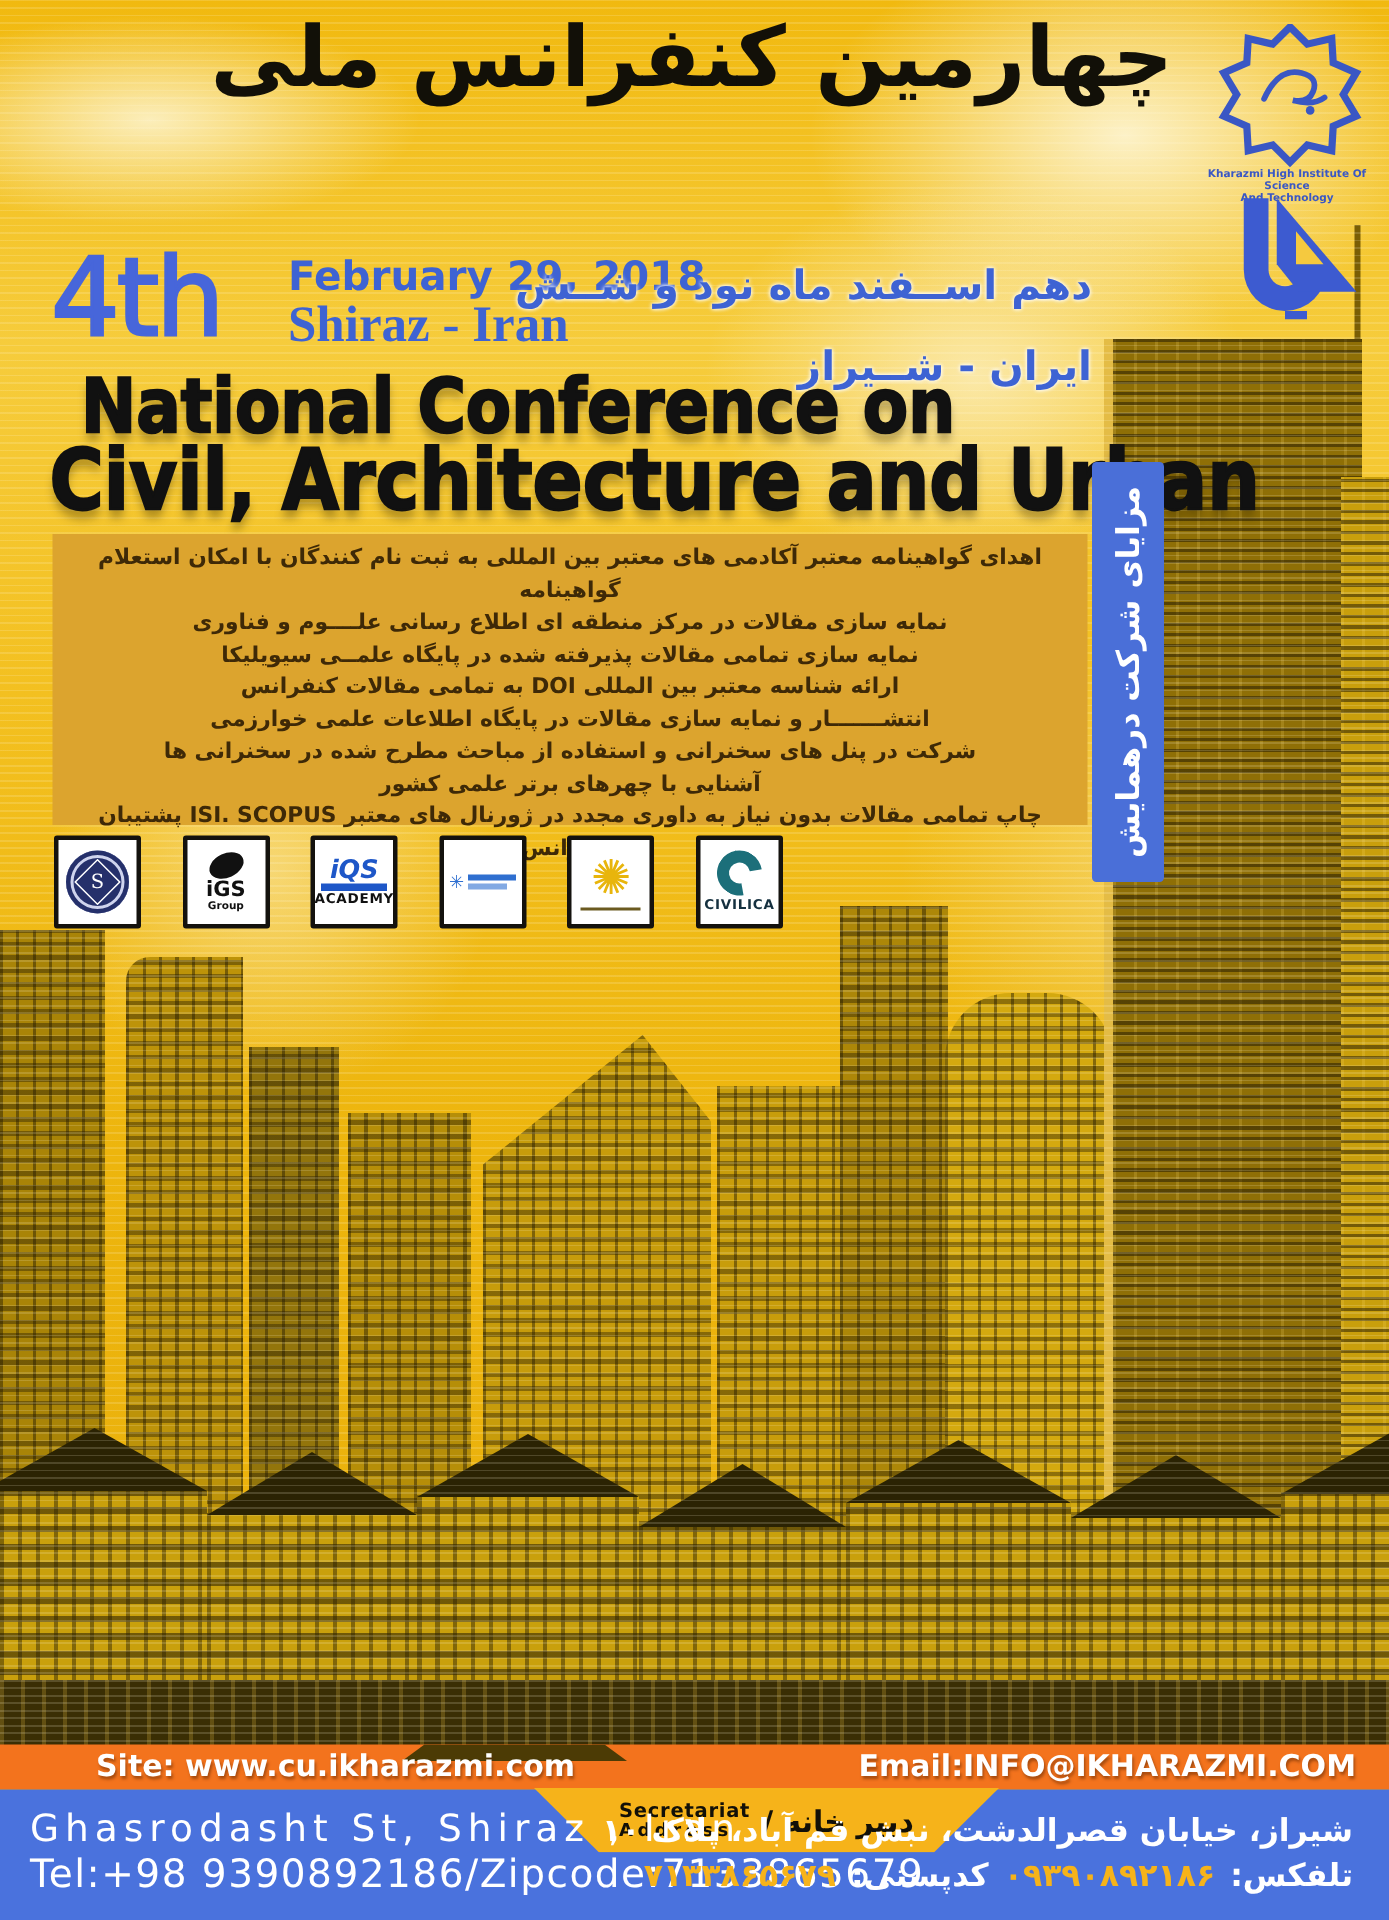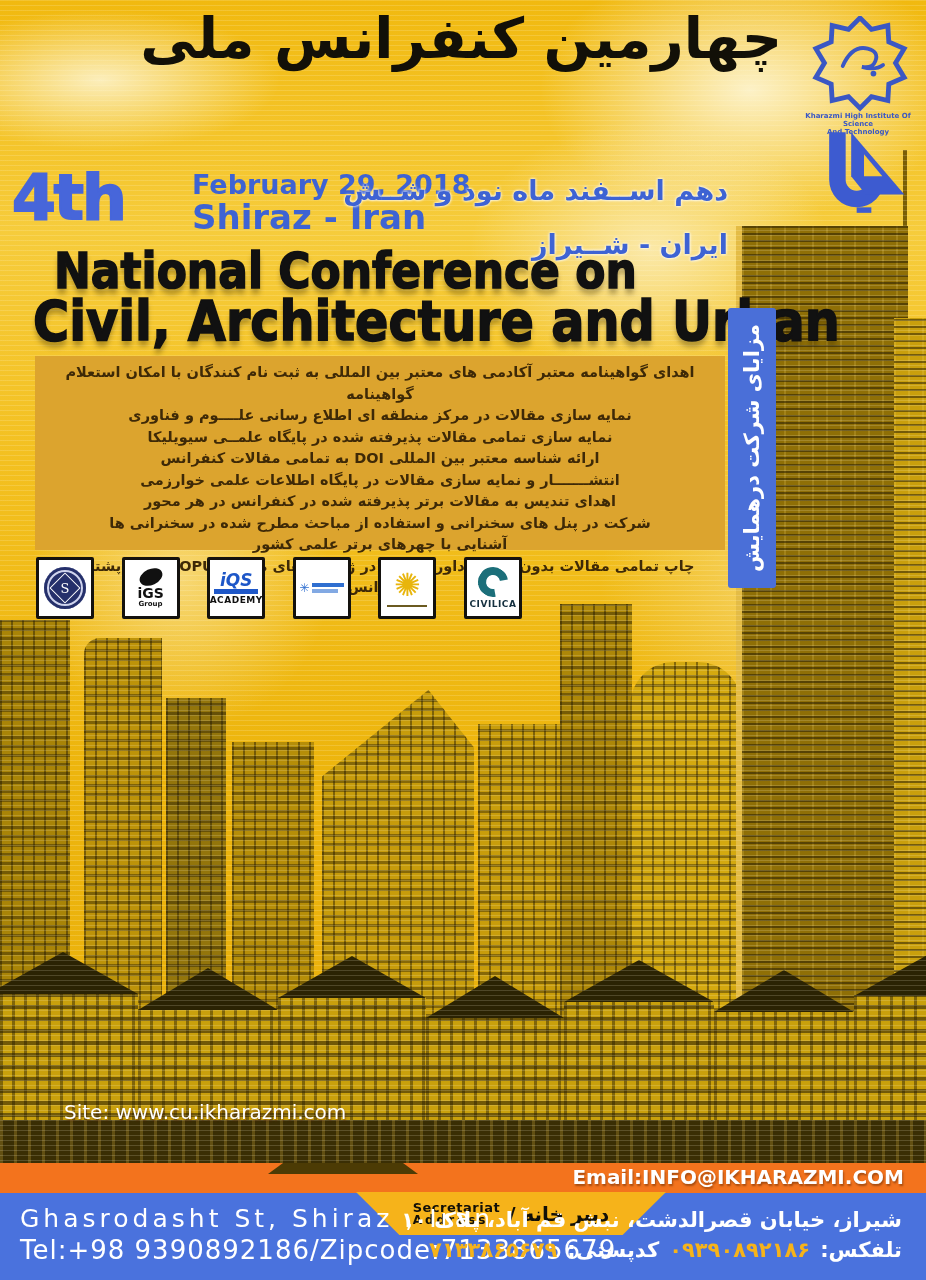--- a/index.html
+++ b/index.html
@@ -36,25 +36,25 @@
       repeating-linear-gradient(90deg,rgba(40,30,3,.45) 0 3px,transparent 3px 12px);}
   .frow{position:absolute;left:-12px;top:952px;width:960px;height:214px;display:flex;align-items:flex-end;gap:0;}
   
   .scan{position:absolute;inset:0;z-index:6;pointer-events:none;
     background:repeating-linear-gradient(180deg,rgba(255,248,222,.17) 0 1px,rgba(0,0,0,0) 1px 5px);}
   
   .content{position:absolute;inset:0;z-index:10;}
   .title-fa{position:absolute;left:30px;top:6px;width:752px;color:#121008;font-weight:bold;direction:rtl;}
   .title-fa .l1{font-size:56px;line-height:66px;text-align:right;letter-spacing:-1px;}
   .title-fa .l2{font-size:56px;line-height:66px;text-align:left;padding-left:230px;letter-spacing:-1px;}
-  .fourth{position:absolute;left:12px;top:152px;font-size:63px;line-height:92px;font-weight:bold;color:#4766DA;
+  .fourth{position:absolute;left:34px;top:152px;font-size:72px;line-height:92px;font-weight:normal;color:#4766DA;
     -webkit-text-stroke:2px #4766DA;letter-spacing:-2px;}
   .date-en{position:absolute;left:192px;top:170px;color:#3E63D3;font-weight:bold;}
   .date-en .d1{font-size:27px;line-height:29px;}
-  .date-en .d2{font-size:34px;line-height:36px;}
+  .date-en .d2{font-size:34px;line-height:36px;font-family:Liberation Serif, serif;}
   .date-fa{position:absolute;right:198px;top:176px;text-align:right;direction:rtl;color:#3E63D3;font-weight:bold;
     text-shadow:0 0 3px rgba(255,255,255,.9),0 0 3px rgba(255,255,255,.9);}
   .date-fa .f1{font-size:27px;line-height:30px;}
   .date-fa .f2{font-size:27px;line-height:30px;margin-top:24px;padding-left:40px;}
   .ten{color:#111;font-weight:bold;-webkit-text-stroke:1.6px #111;transform:scaleX(.88);transform-origin:left;
     text-shadow:0 6px 6px rgba(55,40,0,.35);white-space:nowrap;position:absolute;}
   .ten1{left:54px;top:242px;font-size:50px;}
   .ten2{left:33px;top:288px;font-size:56px;}
   
   .goldbox{position:absolute;left:35px;top:356px;width:690px;height:194px;background:#DCA42E;
@@ -85,21 +85,21 @@
   .civ-c{width:30px;height:30px;border-radius:50%;border:8px solid #1C6F7A;border-right-color:transparent;transform:rotate(35deg);box-sizing:border-box;}
   .civ-t{font-size:9px;font-weight:bold;color:#15303f;letter-spacing:.5px;margin-top:2px;}
   
   .emblem1{position:absolute;left:812px;top:16px;width:96px;height:96px;}
   .inst-cap{position:absolute;left:796px;top:112px;width:124px;text-align:center;color:#3A57C4;font-size:7px;line-height:8px;font-weight:bold;}
   .emblem2{position:absolute;left:820px;top:130px;width:88px;height:96px;}
   
   .bar-orange{position:absolute;left:0;top:1163px;width:926px;height:30px;background:#F3731D;z-index:11;}
   .notch{position:absolute;left:268px;top:1163px;width:150px;height:11px;background:#4C3B05;
     clip-path:polygon(10% 0,90% 0,100% 100%,0 100%);z-index:12;}
-  .site{position:absolute;left:64px;top:1100px;color:#fff;font-size:20px;font-weight:normal;z-index:13;
+  .site{position:absolute;left:64px;top:1165px;color:#fff;font-size:20px;font-weight:bold;z-index:13;
     text-shadow:1px 2px 2px rgba(90,35,0,.5);}
   .email{position:absolute;right:22px;top:1165px;color:#fff;font-size:20px;font-weight:bold;z-index:13;
     text-shadow:1px 2px 2px rgba(90,35,0,.5);}
   .bar-blue{position:absolute;left:0;top:1193px;width:926px;height:87px;background:#4A72DD;z-index:11;}
   .tab{position:absolute;left:356px;top:1192px;width:310px;height:43px;background:#F6B31A;z-index:13;
     clip-path:polygon(0 0,100% 0,86% 100%,14% 100%);
     display:flex;align-items:center;justify-content:center;gap:8px;}
   .tab .en{display:flex;flex-direction:column;align-items:flex-start;color:#121008;font-weight:bold;}
   .tab .en .t1{font-size:13px;line-height:13px;letter-spacing:.5px;}
   .tab .en .t2{font-size:12px;line-height:13px;letter-spacing:3px;}
@@ -204,21 +204,20 @@
 
     <div class="ten ten1">National Conference on</div>
     <div class="ten ten2">Civil, Architecture and Urban</div>
 
     <div class="goldbox">
       <div>اهدای گواهینامه معتبر آکادمی های معتبر بین المللی به ثبت نام کنندگان با امکان استعلام گواهینامه</div>
       <div>نمایه سازی مقالات در مرکز منطقه ای اطلاع رسانی علــــوم و فناوری</div>
       <div>نمایه سازی تمامی مقالات پذیرفته شده در پایگاه علمــی سیویلیکا</div>
       <div>ارائه شناسه معتبر بین المللی DOI به تمامی مقالات کنفرانس</div>
       <div>انتشـــــــار و نمایه سازی مقالات در پایگاه اطلاعات علمی خوارزمی</div>
-      <div>اهدای تندیس به مقالات برتر پذیرفته شده در کنفرانس در هر محور</div>
       <div>شرکت در پنل های سخنرانی و استفاده از مباحث مطرح شده در سخنرانی ها</div>
       <div>آشنایی با چهرهای برتر علمی کشور</div>
       <div>چاپ تمامی مقالات بدون نیاز به داوری مجدد در ژورنال های معتبر ISI. SCOPUS پشتیبان کنفرانس</div>
     </div>
 
     <div class="ribbon">
       <span>مزایای شرکت درهمایش</span>
     </div>
 
     <div class="sponsors">

